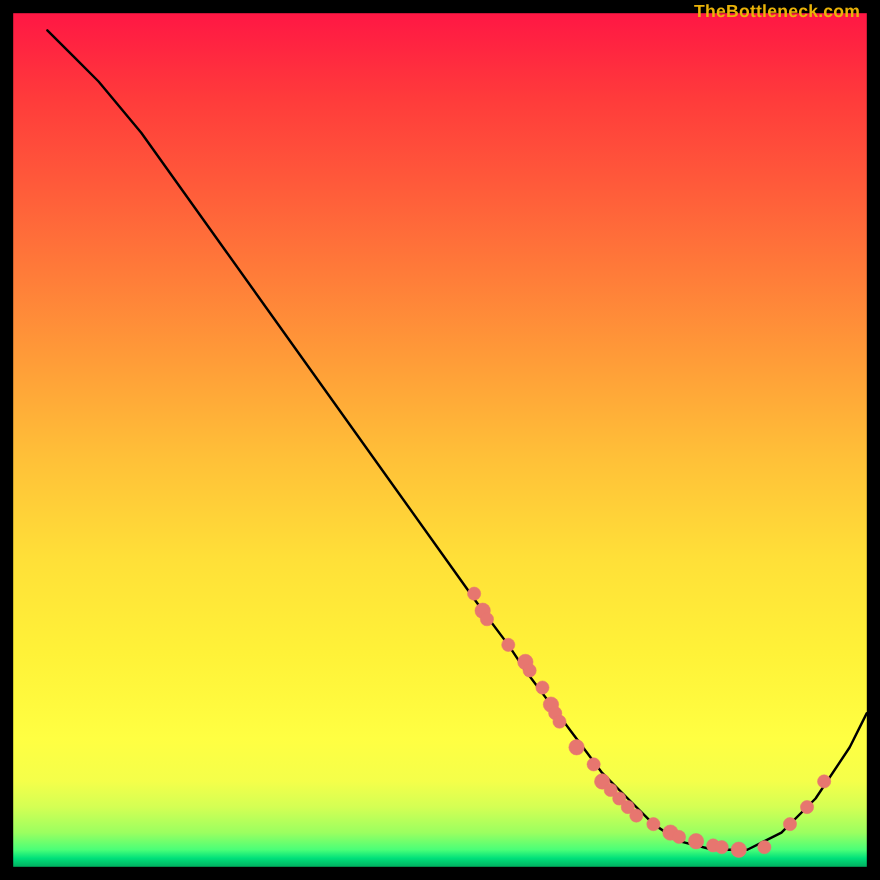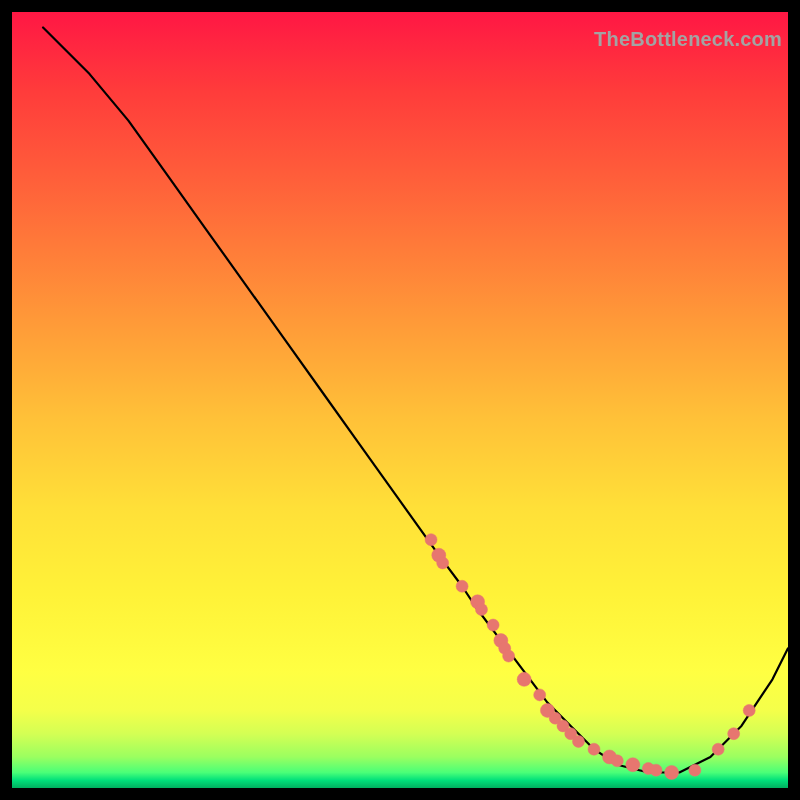--- a/index.html
+++ b/index.html
@@ -23,26 +23,26 @@
       #f4ff4a 90%,
       #d4ff54 93%,
       #9bff60 96%,
       #4aff78 98%,
       #00e07a 99%,
       #00b060 100%
     );
   }
   .watermark {
     position: absolute;
-    top: 28px;
+    top: 2px;
     right: 18px;
     font-family: Arial, Helvetica, sans-serif;
-    font-size: 20px;
+    font-size: 16px;
     font-weight: 600;
-    color: #a3a3a3;
+    color: #eab308;
     letter-spacing: 0.2px;
   }
   svg.plot {
     position: absolute;
     left: 12px;
     top: 12px;
     width: 776px;
     height: 776px;
     overflow: visible;
   }

